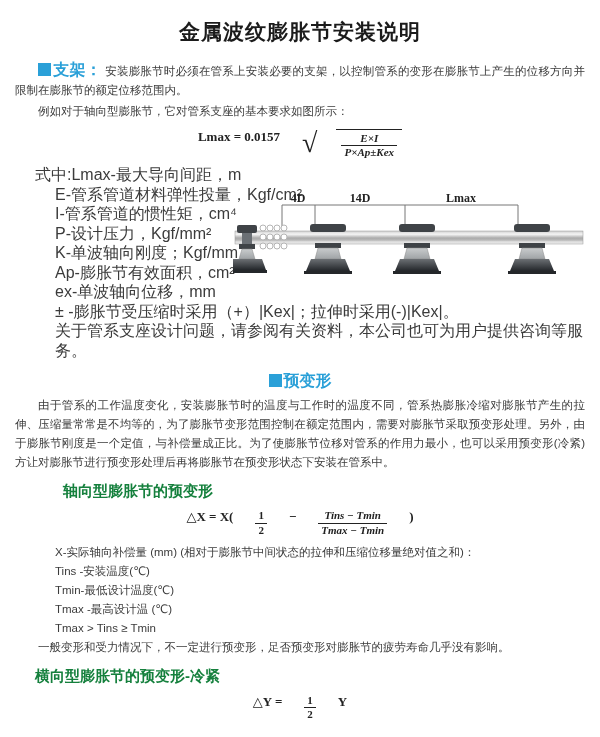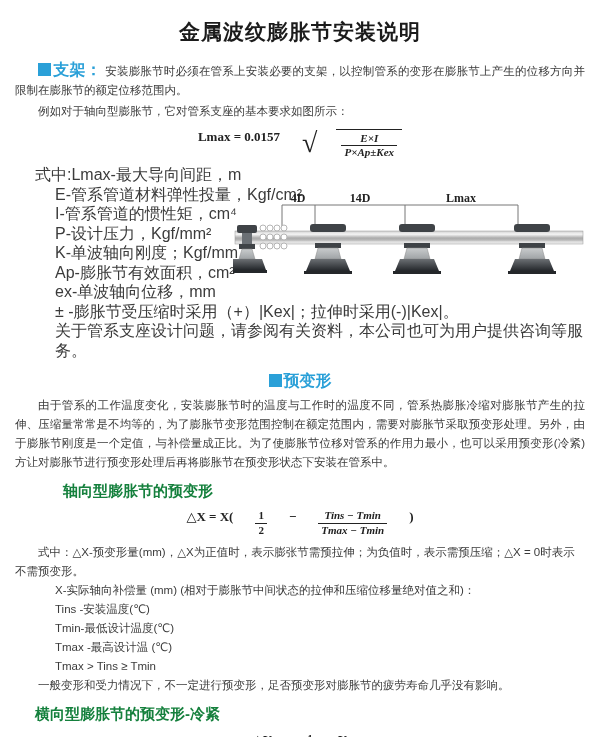--- a/index.html
+++ b/index.html
@@ -186,21 +186,20 @@
       </span>
       <span>−</span>
       <span class="frac serif-it">
         <span class="num">Tins − Tmin</span>
         <span class="den">Tmax − Tmin</span>
       </span>
       <span>)</span>
     </span>
   </div>
 
-  <p class="note indent">式中：△X-预变形量(mm)，△X为正值时，表示膨张节需预拉伸；为负值时，表示需预压缩；△X = 0时表示不需预变形。</p>
   <p class="note ml">X-实际轴向补偿量 (mm) (相对于膨胀节中间状态的拉伸和压缩位移量绝对值之和)：</p>
   <p class="note ml">Tins -安装温度(℃)</p>
   <p class="note ml">Tmin-最低设计温度(℃)</p>
   <p class="note ml">Tmax -最高设计温 (℃)</p>
   <p class="note ml">Tmax &gt; Tins ≥ Tmin</p>
   <p class="note indent">一般变形和受力情况下，不一定进行预变形，足否预变形对膨胀节的疲劳寿命几乎没有影响。</p>
 
   <div class="sub-head lateral-head">横向型膨胀节的预变形-冷紧</div>
 
   <div class="formula">

